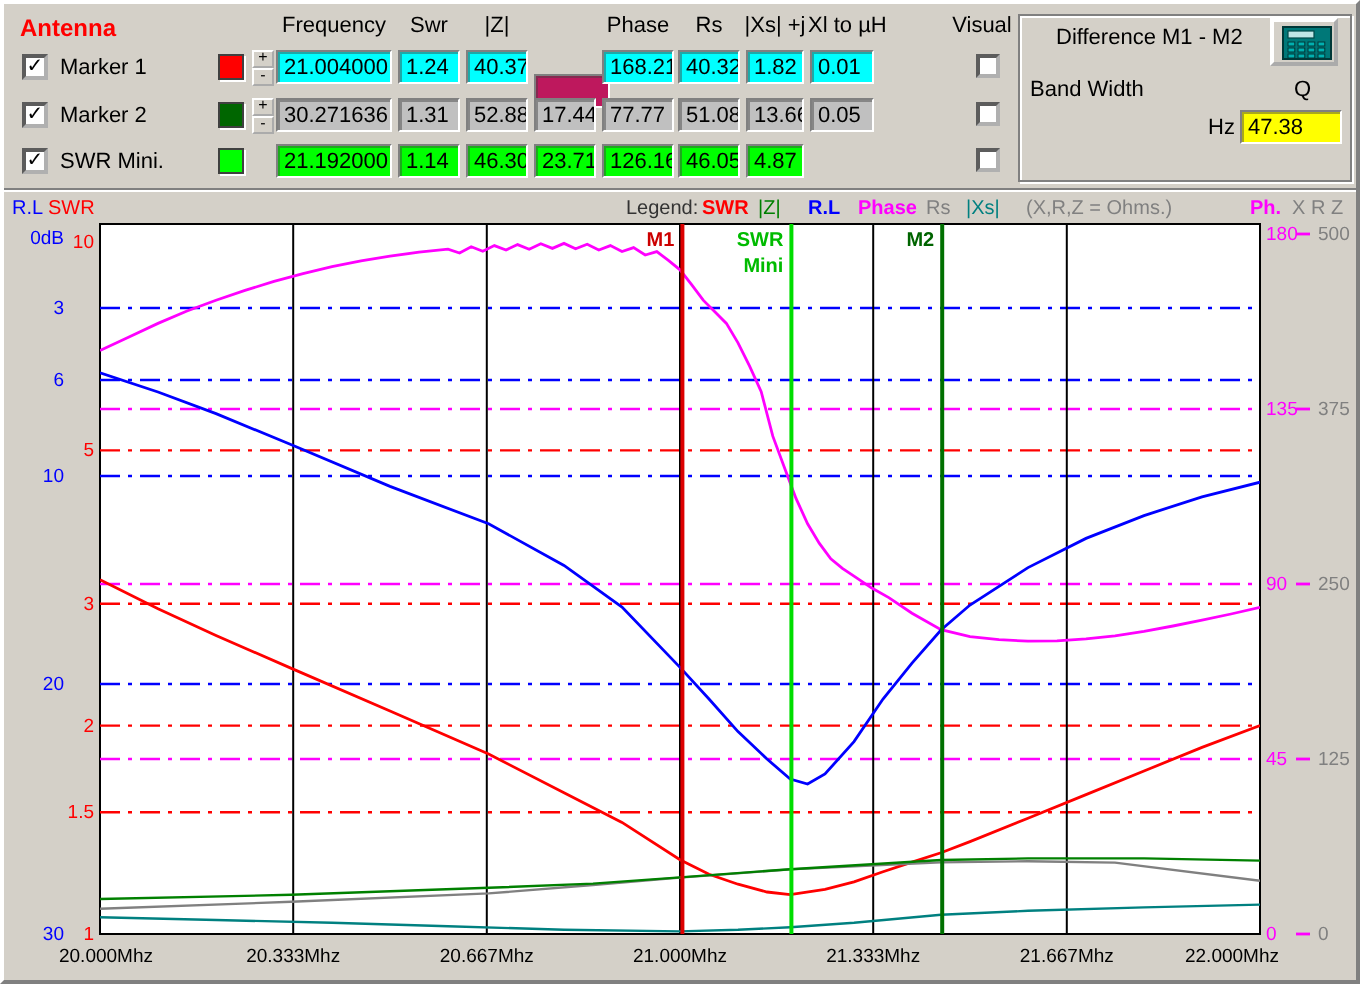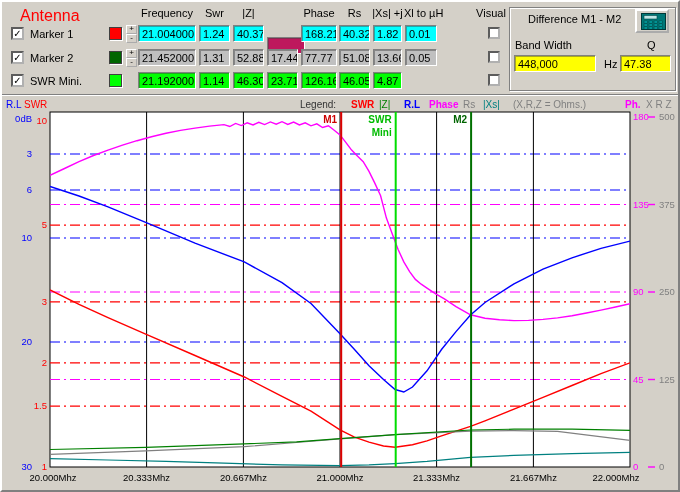--- a/index.html
+++ b/index.html
@@ -1,21 +1,21 @@
 <!DOCTYPE html>
 <html><head>
 <meta charset="utf-8">
 <style>
   * { box-sizing: border-box; margin: 0; padding: 0; }
   html,body { width:680px; height:492px; }
   body { font-family: "Liberation Sans", sans-serif; font-size: 11px; color:#000; }
   .screen { position:relative; width:680px; height:492px; background:#d4d0c8;
             border:2px solid; border-color:#ffffff #808080 #808080 #ffffff; overflow:hidden; }
   .abs { position:absolute; }
-  .title { font-weight:normal; font-size:16px;margin-left:10px; }
+  .title { font-weight:bold; font-size:12px; }
   .cb { width:13px; height:13px; background:#fff; border:2px inset #b0b0b0; font-size:10px;
         line-height:9px; text-align:center; color:#000; }
   .cb.small { width:12px; height:12px; }
   .swatch { width:13px; height:13px; border:1px solid #404040; box-shadow:1px 1px 0 #fff; }
   .spin { width:11px; height:9px; background:#d4d0c8; border:1px outset #fff; font-size:8px;
           line-height:6px; text-align:center; color:#000; }
   .fld { height:17px; border:1px solid; border-color:#808080 #ffffff #ffffff #808080;
          box-shadow:inset 1px 1px 0 rgba(64,64,64,.45);
          padding:2px 0 0 3px; font-size:11px; white-space:nowrap; overflow:hidden; }
   .hdr { height:12px; text-align:center; font-size:11px; white-space:nowrap; }
@@ -55,21 +55,21 @@
   <div class="abs fld" style="left: 337px; top: 23px; width: 31px; background: rgb(0, 255, 255);">40.32</div>
   <div class="abs fld" style="left: 371px; top: 23px; width: 29px; background: rgb(0, 255, 255);">1.82</div>
   <div class="abs fld" style="left: 403px; top: 23px; width: 32px; background: rgb(0, 255, 255);">0.01</div>
   <div class="abs cb small" style="left:486px;top:25px;"></div>
 
   <div class="abs cb" style="left:9px;top:49px;">✓</div>
   <div class="abs" style="left:28px;top:50px;">Marker 2</div>
   <div class="abs swatch" style="left: 107px; top: 49px; background: rgb(0, 102, 0);"></div>
   <div class="abs spin" style="left:124px;top:47px;">+</div>
   <div class="abs spin" style="left:124px;top:56px;">-</div>
-  <div class="abs fld" style="left: 136px; top: 47px; width: 58px; background: rgb(192, 192, 192);">21.452000</div>
+  <div class="abs fld" style="left: 136px; top: 47px; width: 58px; background: rgb(192, 192, 192);">30.271636</div>
   <div class="abs fld" style="left: 197px; top: 47px; width: 31px; background: rgb(192, 192, 192);">1.31</div>
   <div class="abs fld" style="left: 231px; top: 47px; width: 31px; background: rgb(192, 192, 192);">52.88</div>
   <div class="abs fld" style="left: 265px; top: 47px; width: 31px; background: rgb(192, 192, 192);">17.44</div>
   <div class="abs fld" style="left: 299px; top: 47px; width: 36px; background: rgb(192, 192, 192);">77.77</div>
   <div class="abs fld" style="left: 337px; top: 47px; width: 31px; background: rgb(192, 192, 192);">51.08</div>
   <div class="abs fld" style="left: 371px; top: 47px; width: 29px; background: rgb(192, 192, 192);">13.66</div>
   <div class="abs fld" style="left: 403px; top: 47px; width: 32px; background: rgb(192, 192, 192);">0.05</div>
   <div class="abs cb small" style="left:486px;top:49px;"></div>
 
   <div class="abs cb" style="left:9px;top:72px;">✓</div>
@@ -103,29 +103,28 @@
           <rect x="3" y="14" width="3.4" height="2"></rect>
             <rect x="8" y="14" width="3.4" height="2"></rect>
             <rect x="13" y="14" width="3.4" height="2"></rect>
             <rect x="18" y="14" width="3.4" height="2"></rect>
         </g>
       </svg>
     </span>
   </div>
   <div class="abs" style="left:513px;top:37px;">Band Width</div>
   <div class="abs" style="left:645px;top:37px;">Q</div>
-  <div class="abs fld" style="left: 512px; top: 53px; width: 82px; background: rgb(255, 255, 0);">448,000</div>
   <div class="abs" style="left:602px;top:56px;">Hz</div>
   <div class="abs fld" style="left: 618px; top: 53px; width: 51px; background: rgb(255, 255, 0);">47.38</div>
 
   <div class="abs divider" style="left:0px;top:92px;width:680px;height:2px;"></div>
 
   <span class="abs legend-text" style="left: 4px; top: 97px; color: rgb(0, 0, 255);">R.L</span>
   <span class="abs legend-text" style="left: 22px; top: 97px; color: rgb(255, 0, 0);">SWR</span>
-  <span class="abs legend-text" style="left:264px;top:97px;color:#333;padding-left:34px;">Legend:</span>
+  <span class="abs legend-text" style="left:277px;top:97px;color:#333;padding-left:34px;">Legend:</span>
   <span class="abs legend-text" style="left: 349px; top: 97px; font-weight: bold; color: rgb(255, 0, 0);">SWR</span>
   <span class="abs legend-text" style="left: 377px; top: 97px; color: rgb(0, 128, 0);">|Z|</span>
   <span class="abs legend-text" style="left: 402px; top: 97px; font-weight: bold; color: rgb(0, 0, 255);">R.L</span>
   <span class="abs legend-text" style="left: 427px; top: 97px; font-weight: bold; color: rgb(255, 0, 255);">Phase</span>
   <span class="abs legend-text" style="left: 461px; top: 97px; color: rgb(128, 128, 128);">Rs</span>
   <span class="abs legend-text" style="left: 481px; top: 97px; color: rgb(0, 128, 128);">|Xs|</span>
   <span class="abs legend-text" style="left: 511px; top: 97px; color: rgb(128, 128, 128); text-align: center;">(X,R,Z = Ohms.)</span>
   <span class="abs legend-text" style="left: 623px; top: 97px; font-weight: bold; color: rgb(255, 0, 255);">Ph.</span>
   <span class="abs legend-text" style="left: 644px; top: 97px; color: rgb(128, 128, 128);">X R Z</span>
 

